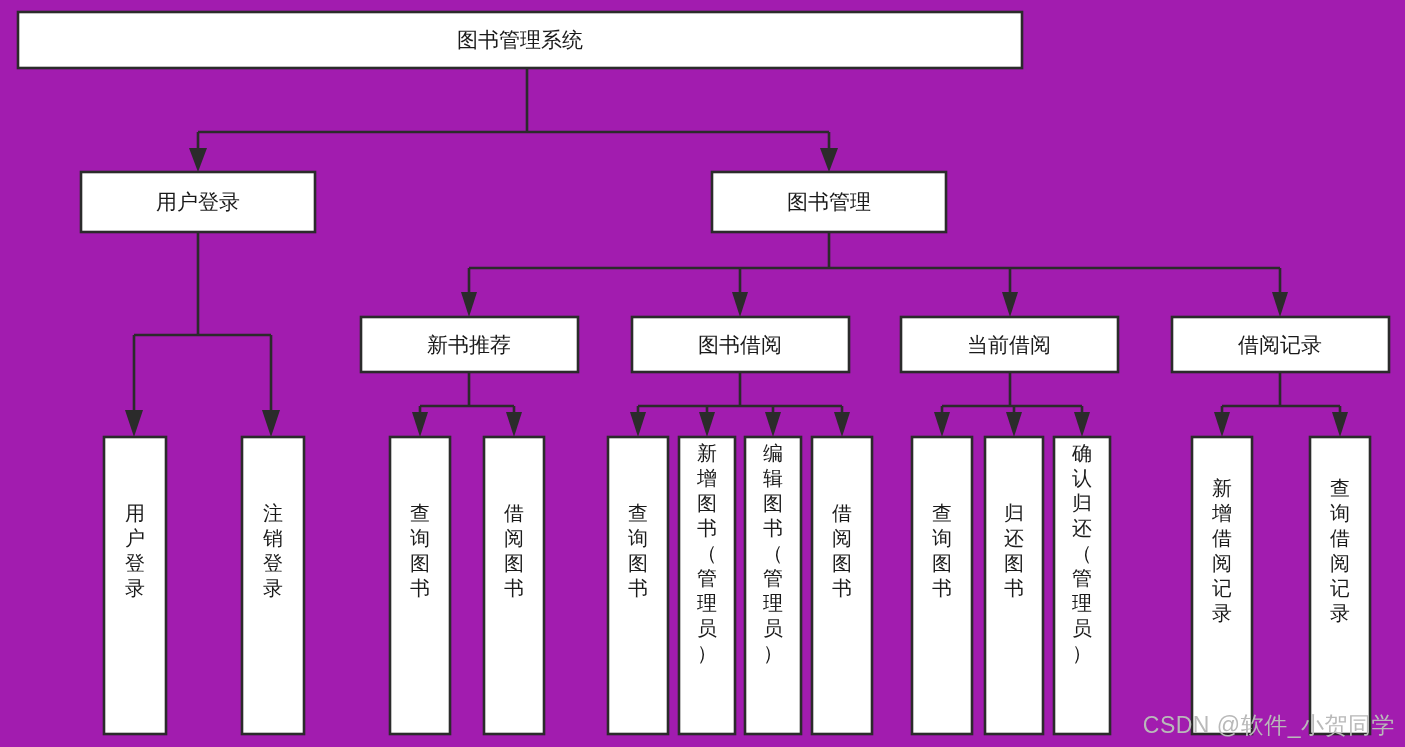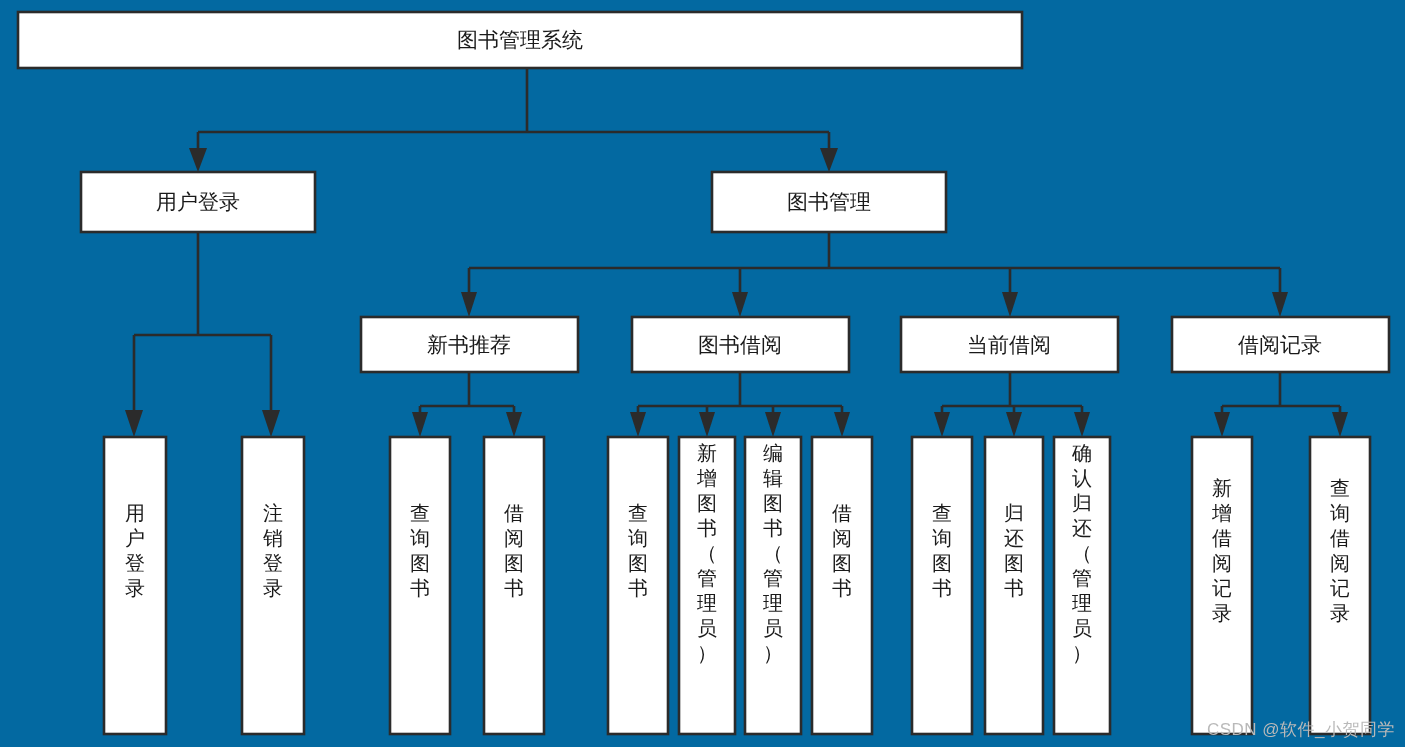--- a/index.html
+++ b/index.html
@@ -11,21 +11,21 @@
     width: 1405px;
     height: 747px;
     font-family: "Liberation Sans", "DejaVu Sans", sans-serif;
     overflow: hidden;
     position: relative;
   }
   #diagram-root {
     position: relative;
     width: 1405px;
     height: 747px;
-    background: #0369a1;
+    background: #a21caf;
   }
   svg#flow {
     position: absolute;
     left: 0;
     top: 0;
     width: 1405px;
     height: 747px;
   }
   .node-box {
     fill: #ffffff;
@@ -54,21 +54,21 @@
     font-size: 20px;
     fill: #1a1a1a;
     text-anchor: middle;
     dominant-baseline: middle;
   }
   .watermark-text {
     position: absolute;
     right: 10px;
     bottom: 6px;
     font-family: "Liberation Sans", "DejaVu Sans", sans-serif;
-    font-size: 17px;
+    font-size: 23px;
     color: #b9b9b9;
     white-space: nowrap;
     letter-spacing: 0.5px;
     user-select: none;
   }
 </style>
 </head>
 <body>
 
 <div id="diagram-root">

